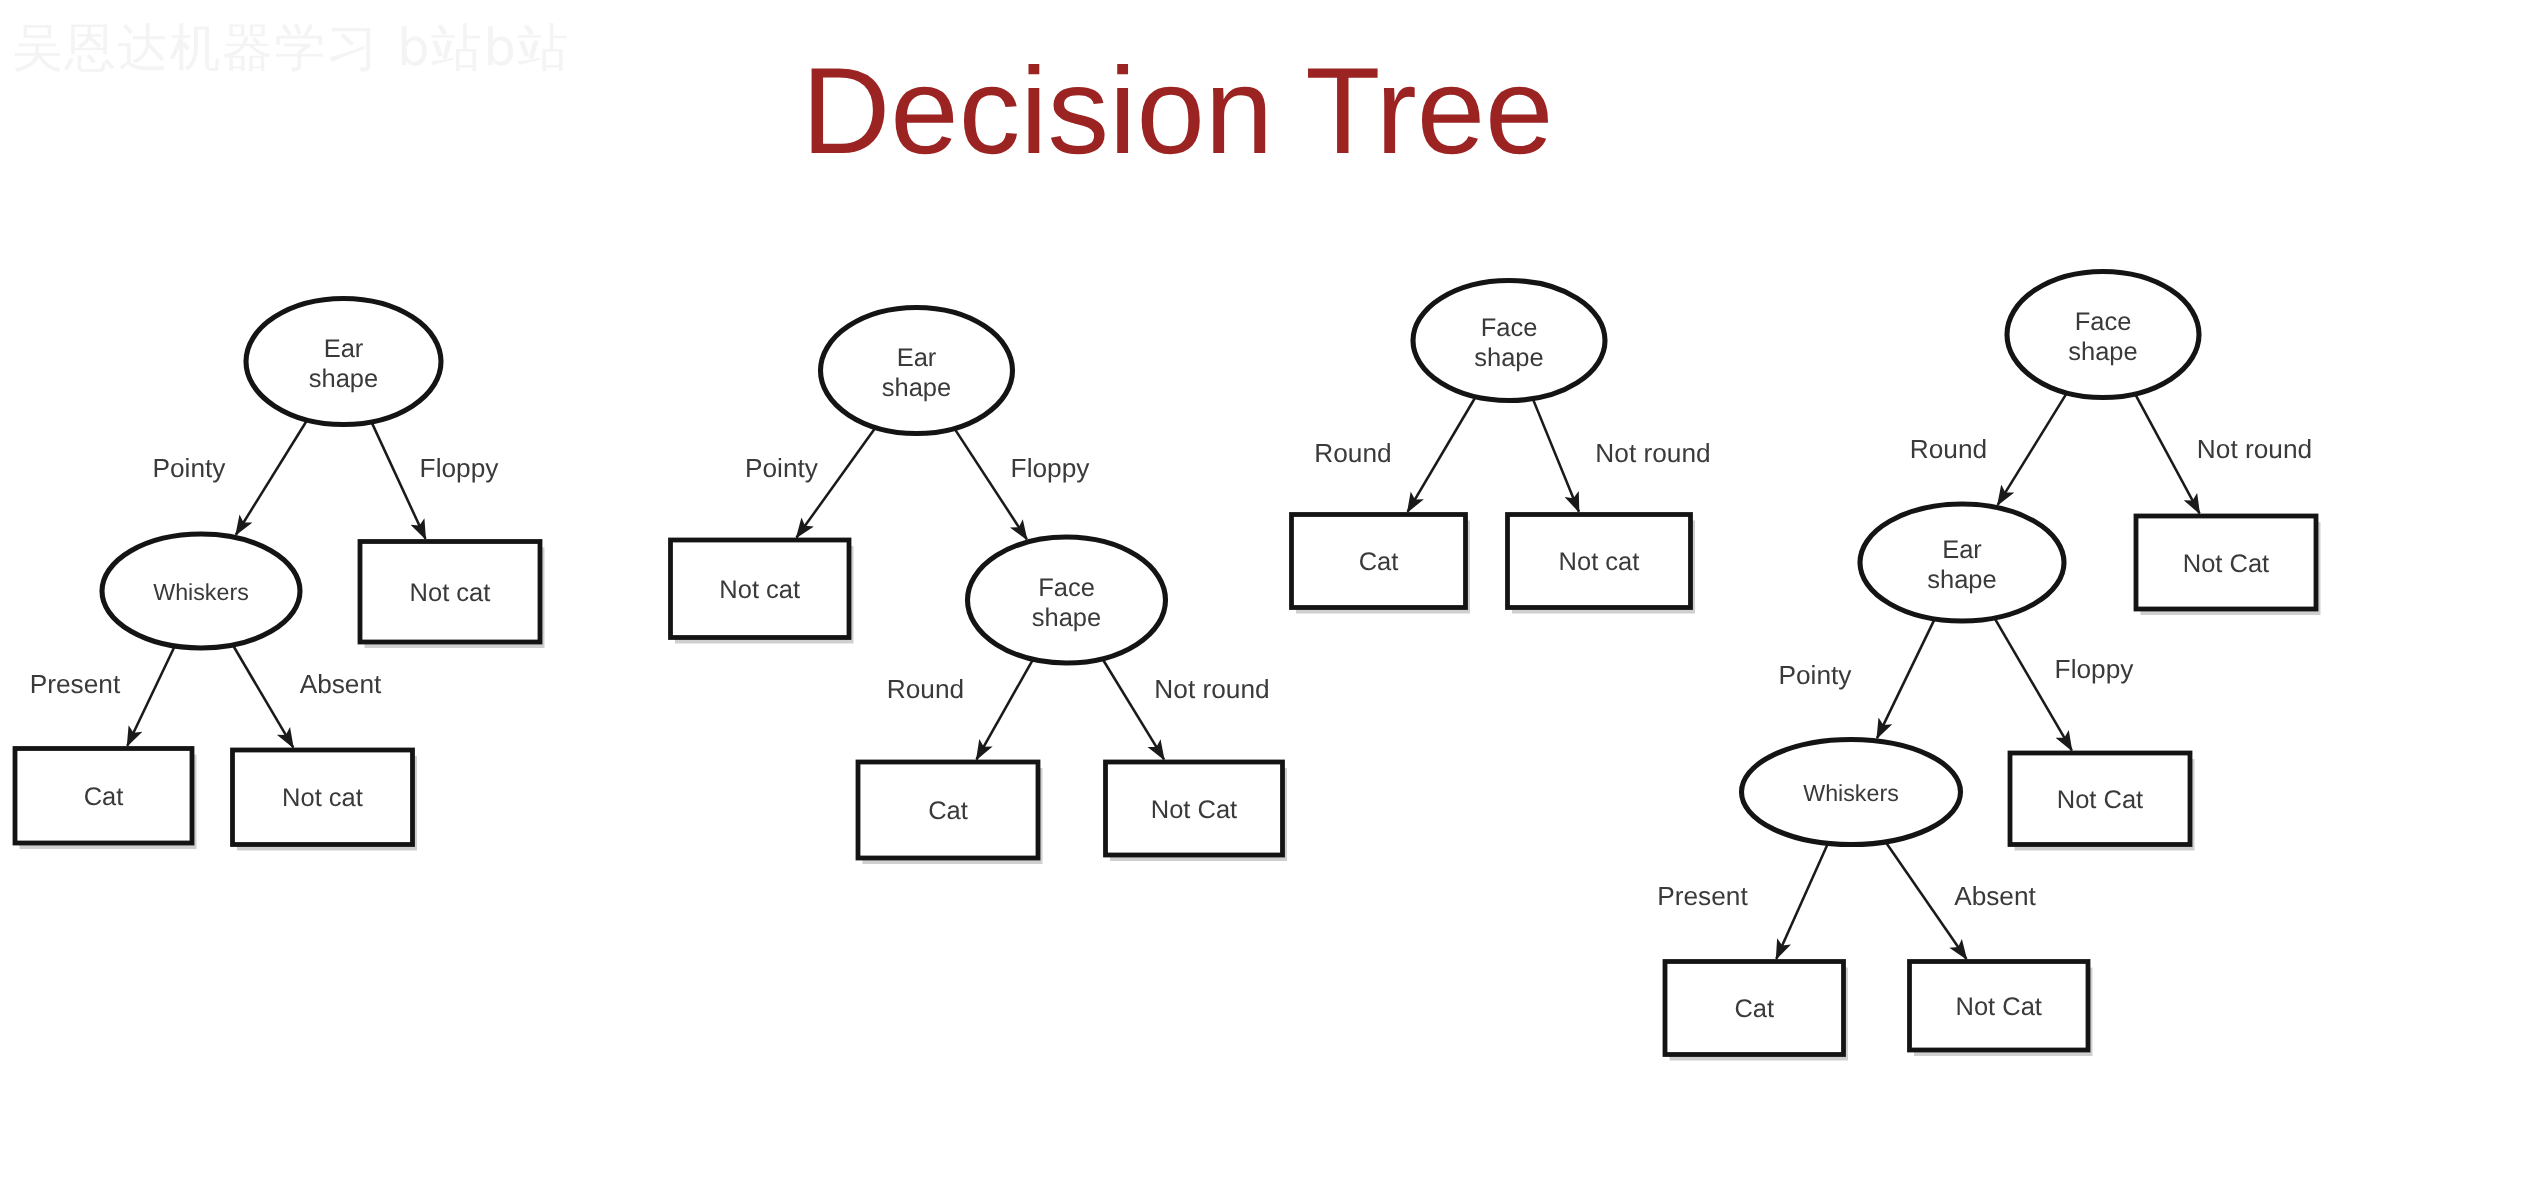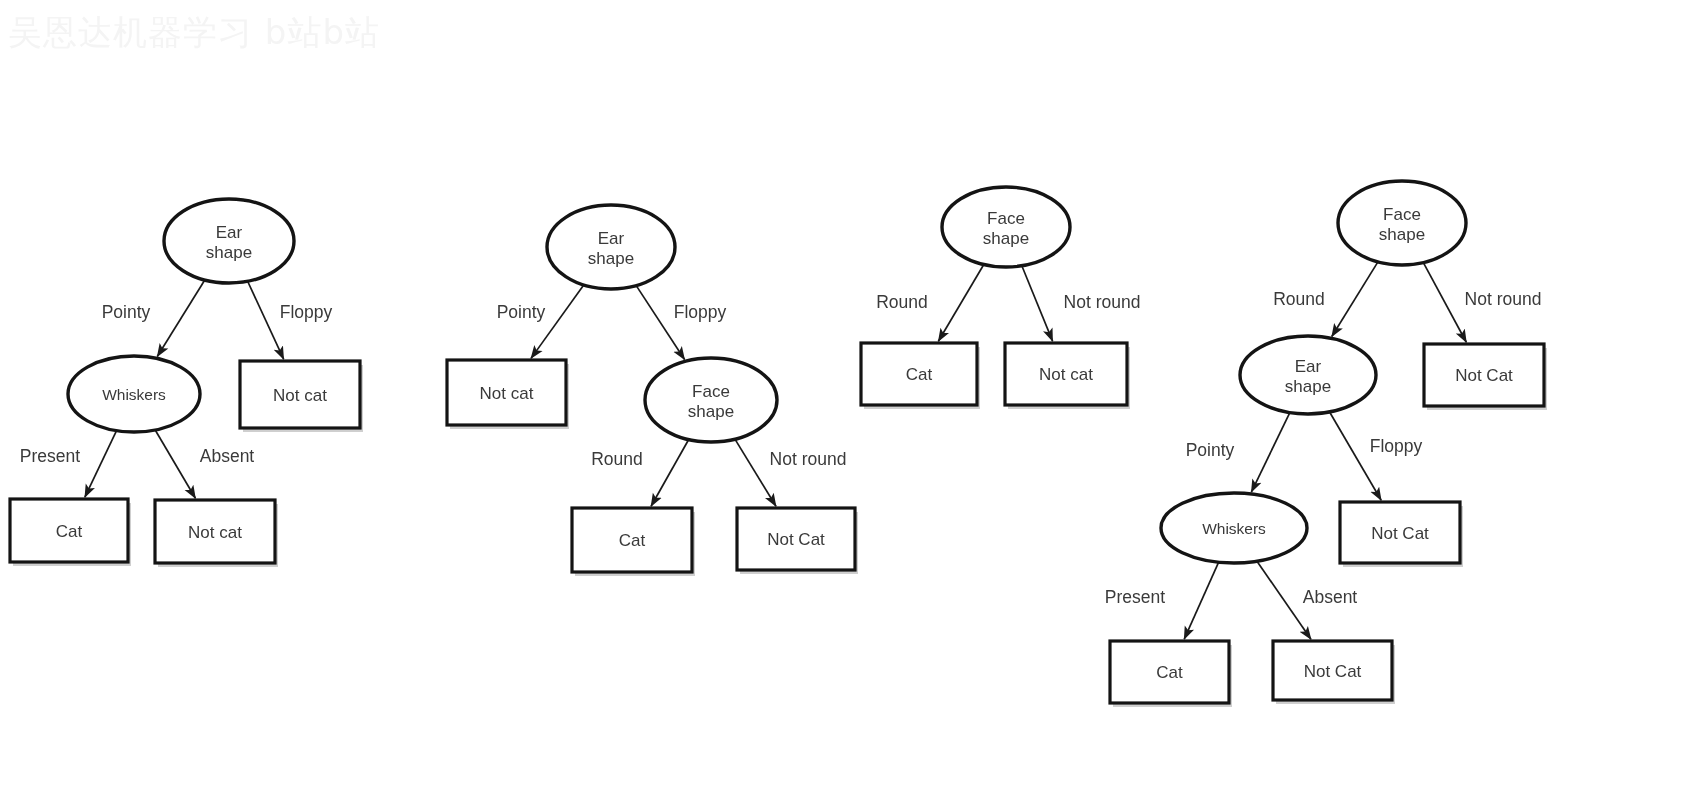--- a/index.html
+++ b/index.html
@@ -62,20 +62,21 @@
     fill: #3a3a3a;
   }
 </style>
 </head>
 <body>
 
 <div id="slide" style="background: rgb(255, 255, 255);">
 
   <div id="watermark" style="color: rgb(244, 244, 244);">吴恩达机器学习 b站b站</div>
 
+  <div id="page-title" style="color: rgb(155, 36, 35);">Decision Tree</div>
 
   <svg id="tree-canvas" viewBox="0 0 1684 786" width="1684" height="786" xmlns="http://www.w3.org/2000/svg">
     <defs>
       <marker id="arrowhead" markerWidth="9" markerHeight="9" refX="7.5" refY="3.2" orient="auto" markerUnits="strokeWidth">
         <path d="M0,0.2 L8,3.2 L0,6.2 L1.8,3.2 Z" fill="#1a1a1a"></path>
       </marker>
     </defs>
     <g id="edges-layer">
         <line x1="204.79686790124063" y1="279.97978116958086" x2="157.27269710779353" y2="356.51870886850094" stroke="#1a1a1a" stroke-width="1.7" marker-end="url(#arrowhead)"></line>
         <line x1="247.61317985705614" y1="281.24117053602987" x2="283.6652700952744" y2="359.18477407922006" stroke="#1a1a1a" stroke-width="1.7" marker-end="url(#arrowhead)"></line>

